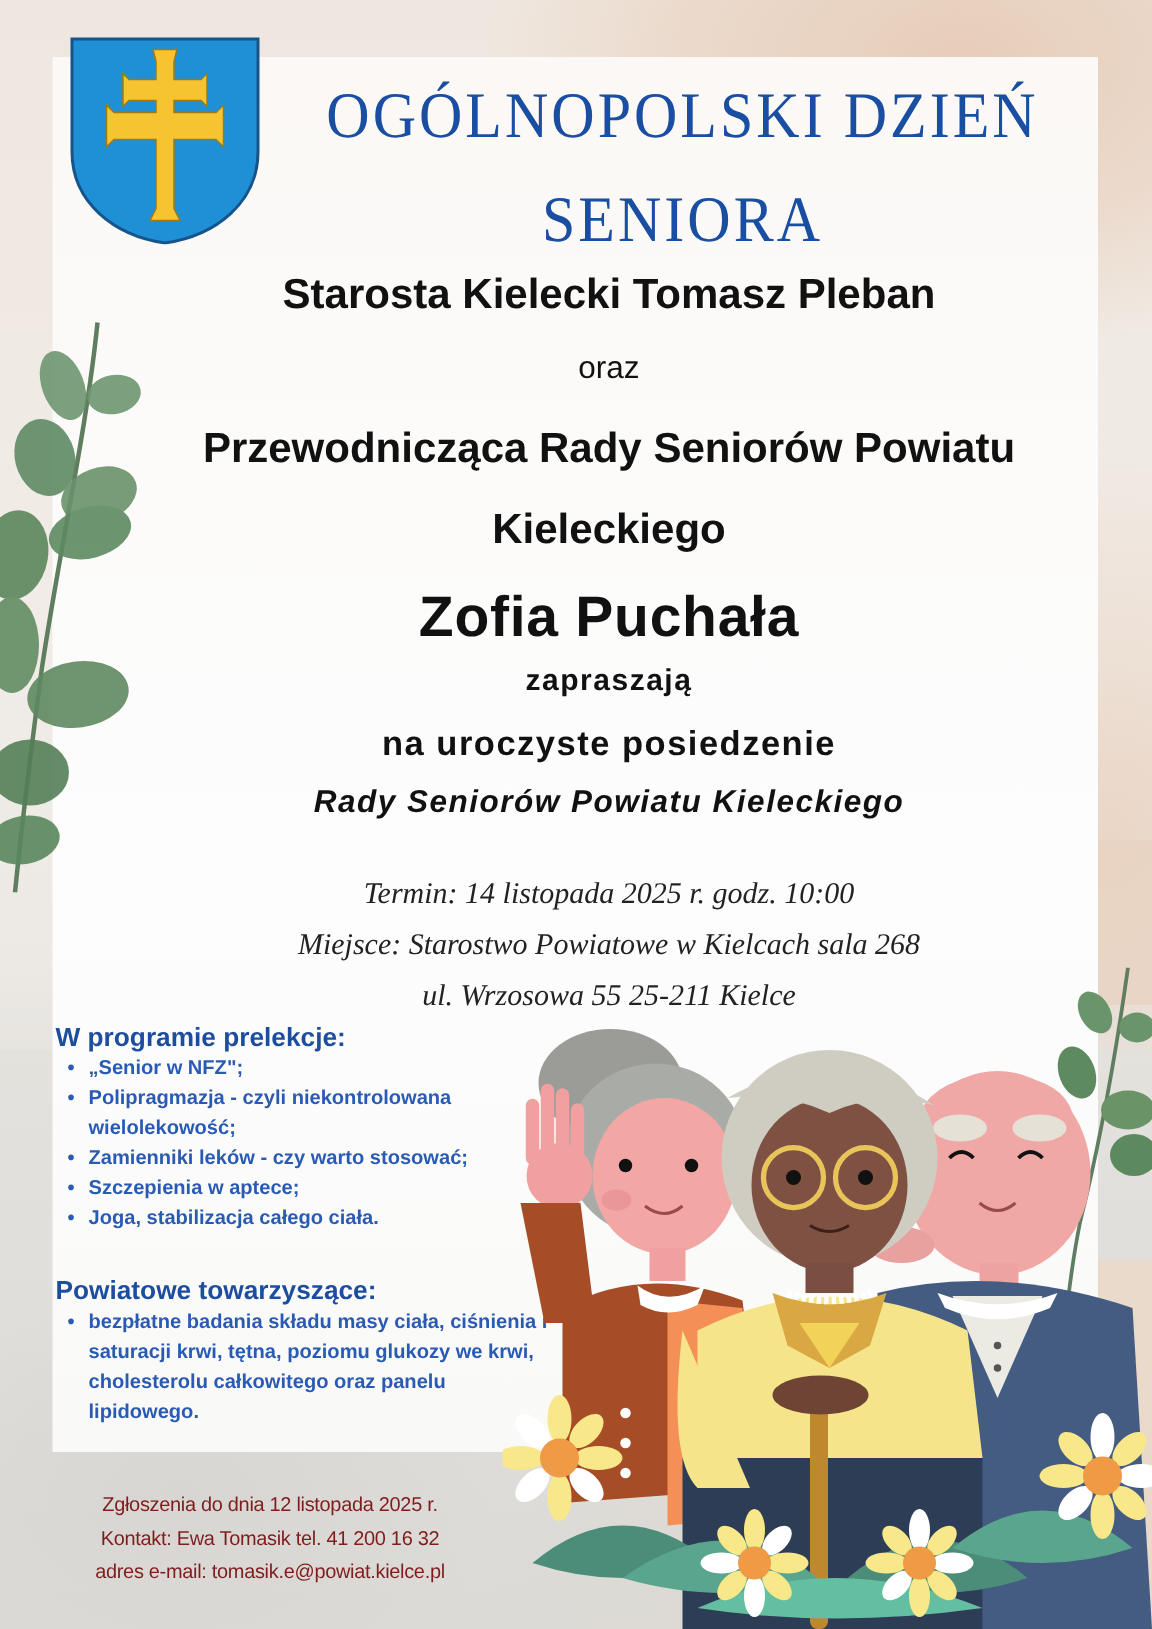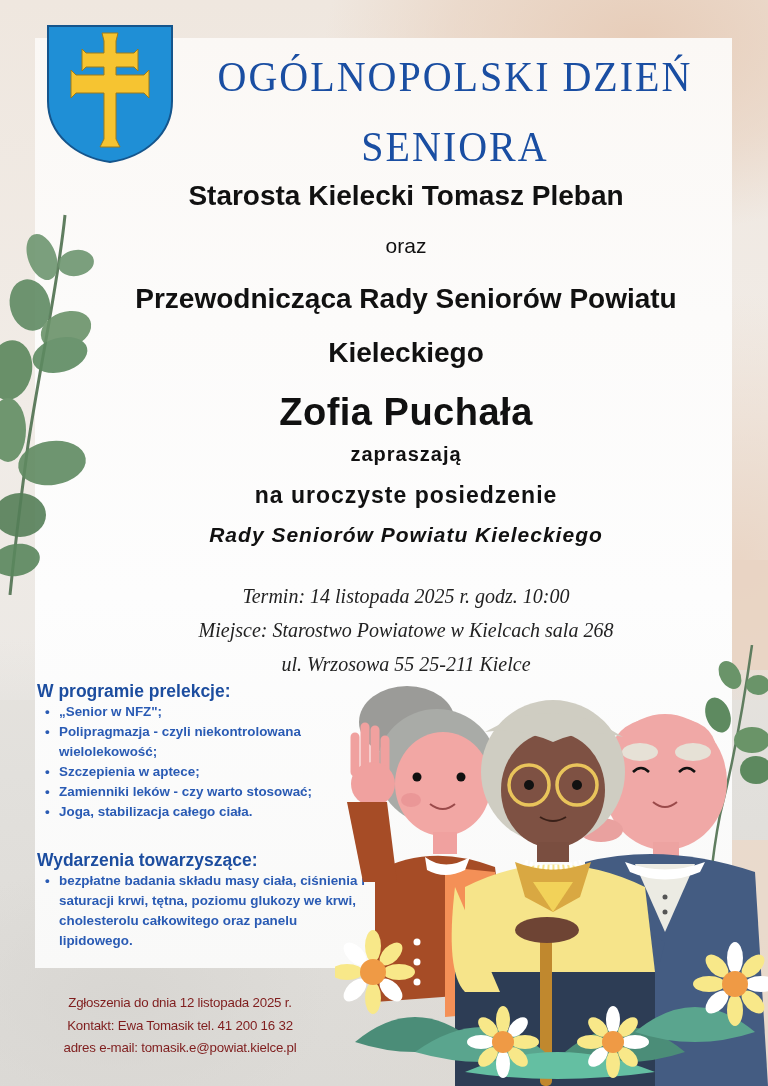--- a/index.html
+++ b/index.html
@@ -133,28 +133,28 @@
 
 <div class="center-block serif-it l9">Termin: 14 listopada 2025 r. godz. 10:00</div>
 <div class="center-block serif-it l10">Miejsce: Starostwo Powiatowe w Kielcach sala 268</div>
 <div class="center-block serif-it l11">ul. Wrzosowa 55 25-211 Kielce</div>
 
 <div class="program">
   <h3>W programie prelekcje:</h3>
   <ul>
     <li>„Senior w NFZ";</li>
     <li>Polipragmazja - czyli niekontrolowana wielolekowość;</li>
+    <li>Zamienniki leków - czy warto stosować;</li>
     <li>Szczepienia w aptece;</li>
-    <li>Zamienniki leków - czy warto stosować;</li>
     <li>Joga, stabilizacja całego ciała.</li>
   </ul>
 </div>
 
 <div class="extras">
-  <h3>Wydarzenia towarzyszące:</h3>
+  <h3>Powiatowe towarzyszące:</h3>
   <ul>
     <li>bezpłatne badania składu masy ciała, ciśnienia i saturacji krwi, tętna, poziomu glukozy we krwi, cholesterolu całkowitego oraz panelu lipidowego.</li>
   </ul>
 </div>
 
 <div class="contact">
   <div>Zgłoszenia do dnia 12 listopada 2025 r.</div>
   <div>Kontakt: Ewa Tomasik tel. 41 200 16 32</div>
   <div>adres e-mail: tomasik.e@powiat.kielce.pl</div>
 </div>

